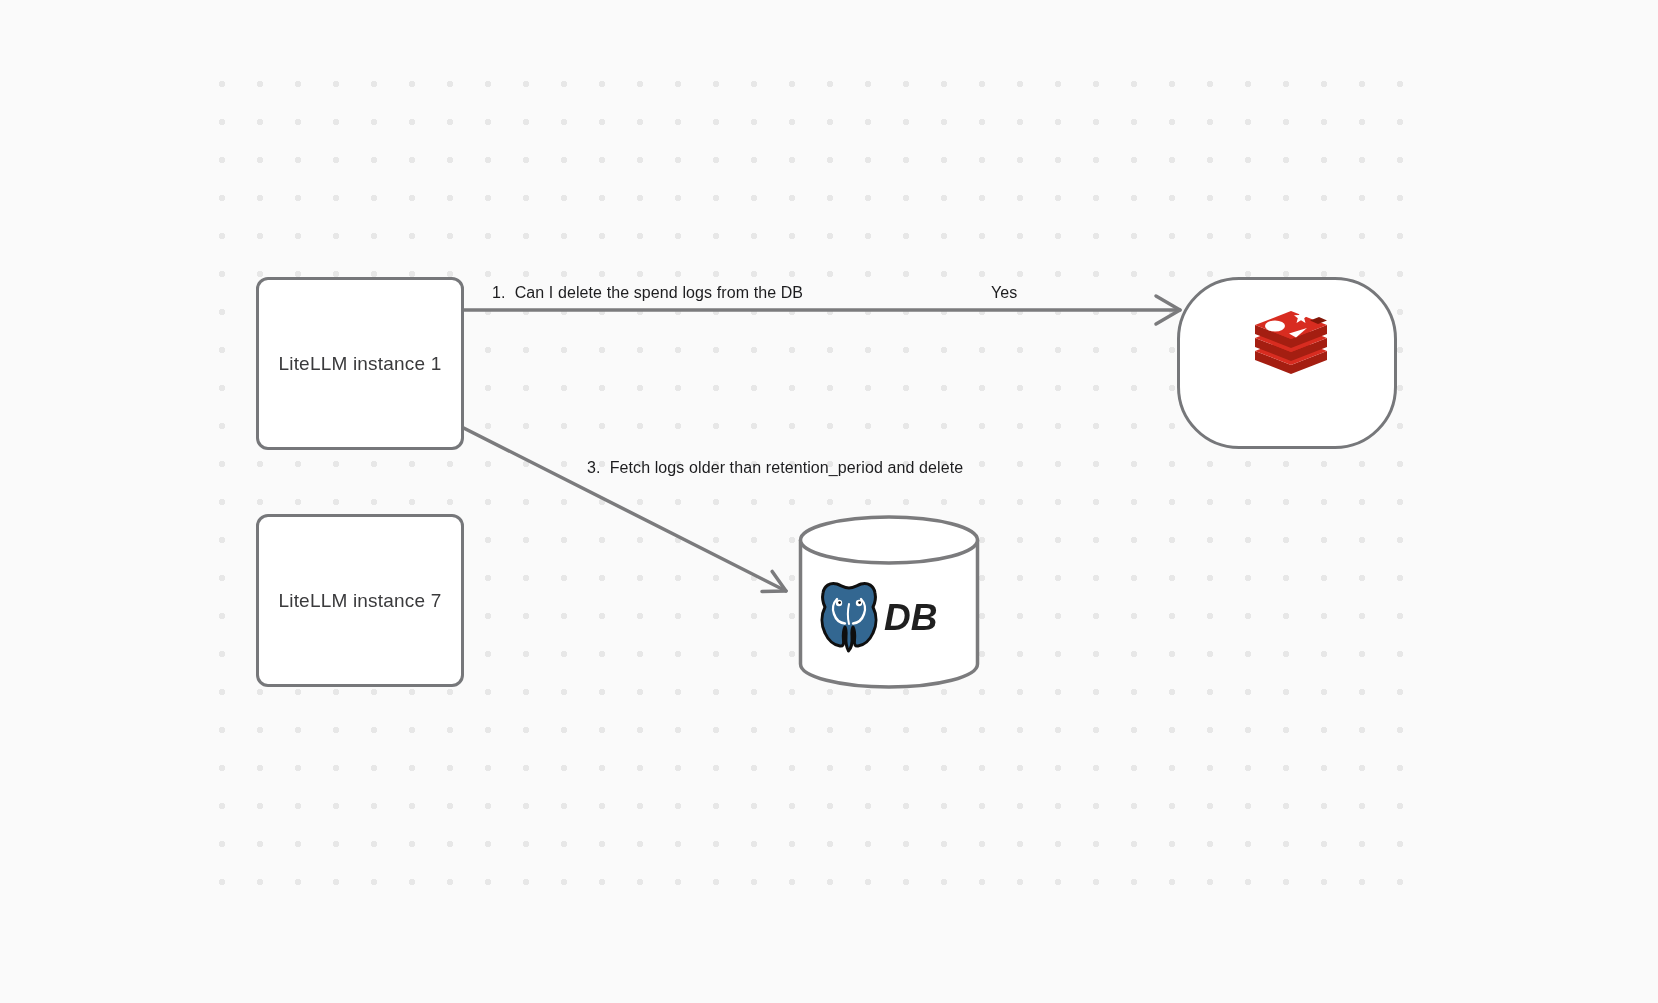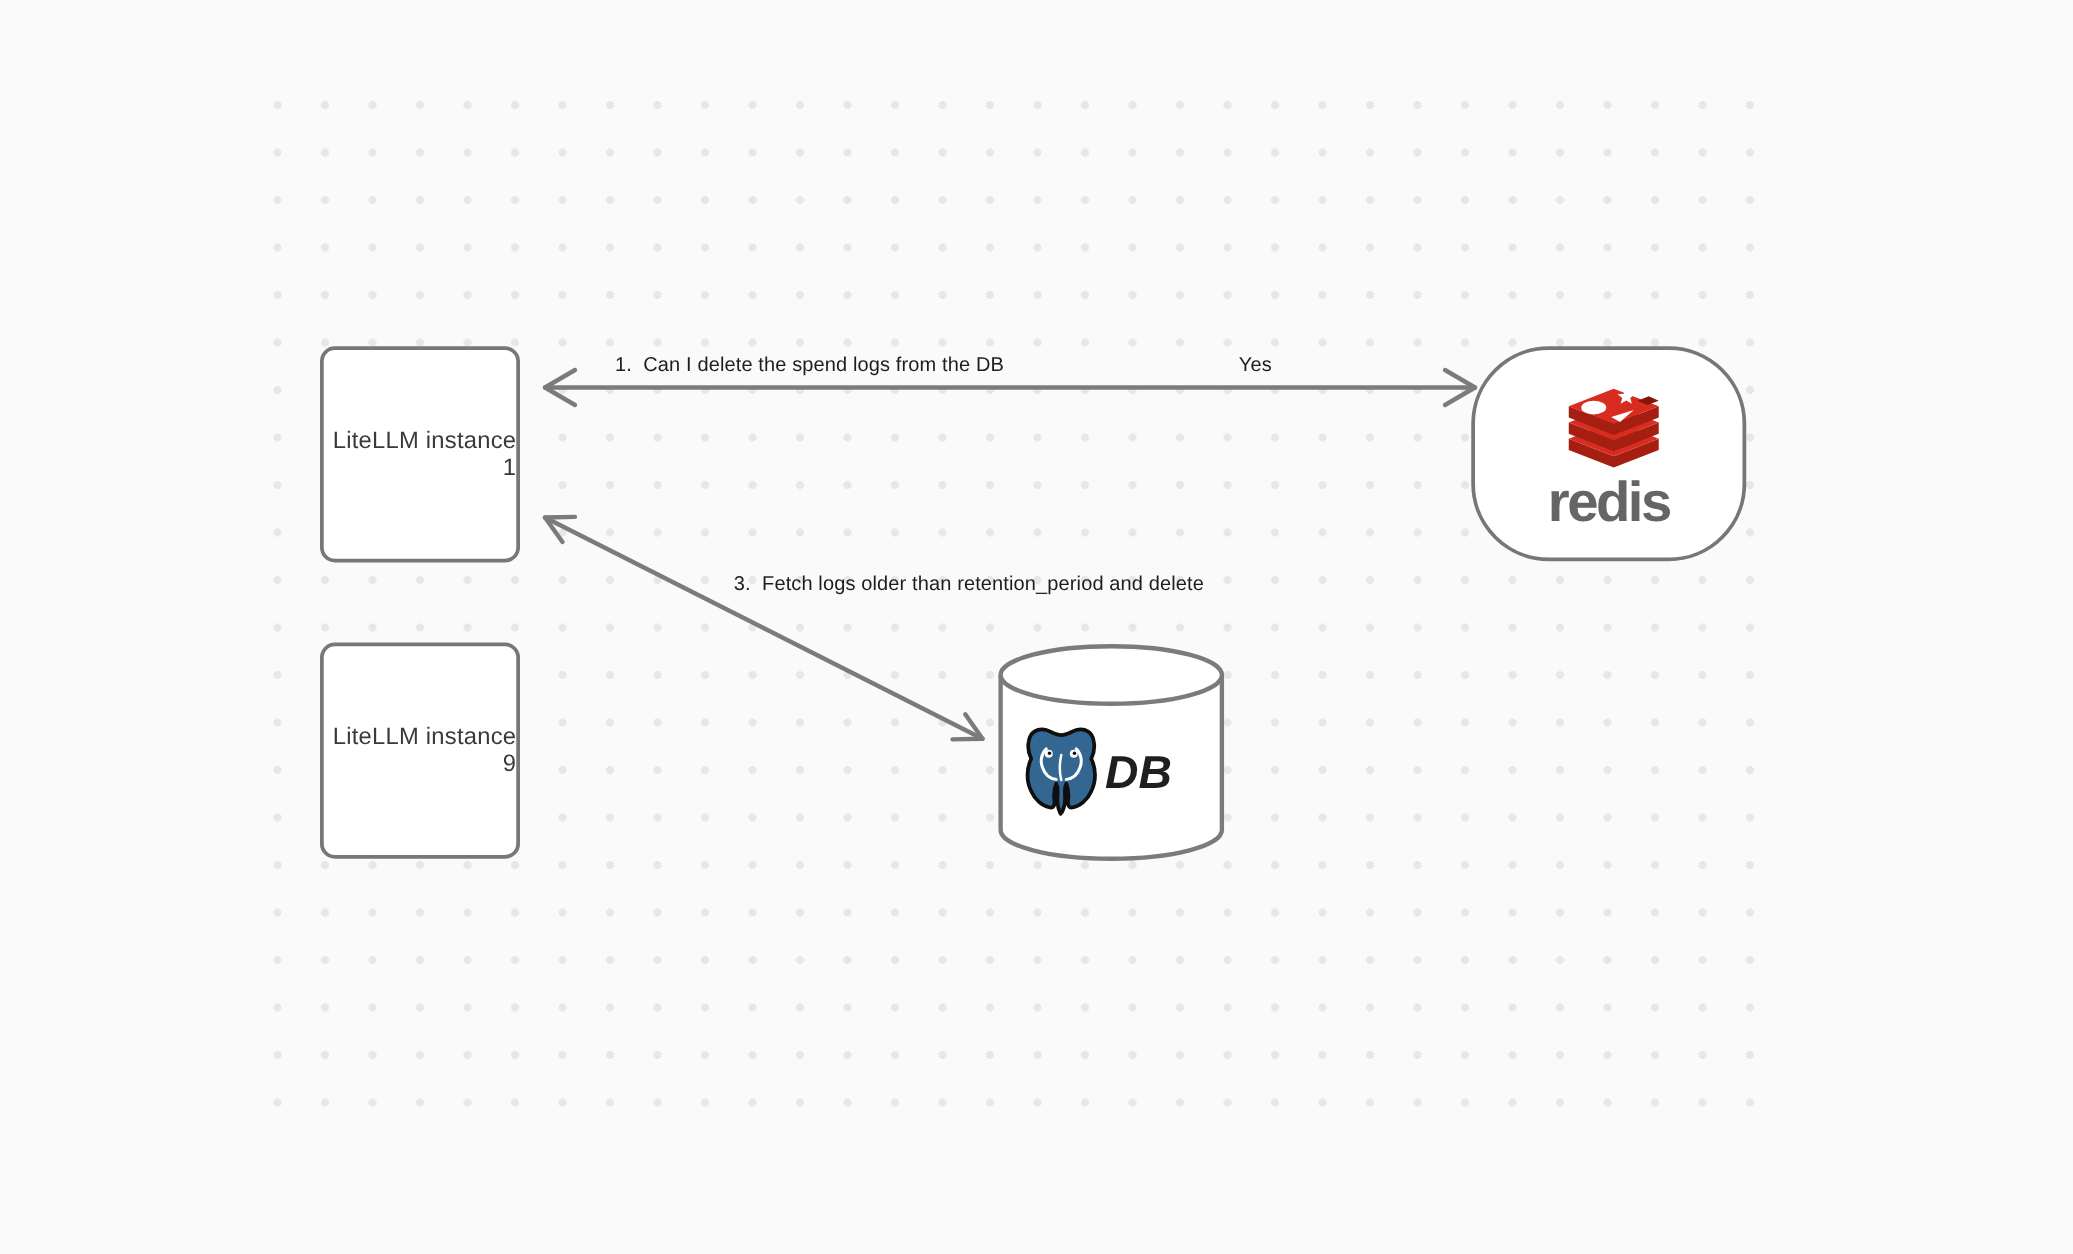--- a/index.html
+++ b/index.html
@@ -17,21 +17,21 @@
     background-position:0 0;
     z-index:0;
   }
   svg.arrows{position:absolute;left:0;top:0;z-index:1;}
   .shaft{stroke:#7b7b7d;stroke-width:3.5;fill:none;stroke-linecap:round;stroke-linejoin:round;}
 
   .node{
     position:absolute;background:#ffffff;border:3.5px solid #76777a;border-radius:12px;
     display:flex;align-items:center;justify-content:center;z-index:2;box-sizing:border-box;
   }
-  .inst{left:256px;width:160px;height:173px;text-align:right;}
+  .inst{left:256px;width:208px;height:173px;}
   .node-label{font-size:19px;color:#3a3a3c;letter-spacing:0.2px;}
 
   .redis-node{left:1177px;top:277px;width:220px;height:172px;border-radius:62px;}
   .redis-logo{position:absolute;left:73px;top:29px;}
   .redis-word{
     position:absolute;left:0;top:99px;width:100%;text-align:center;
     font-size:45px;line-height:45px;font-weight:bold;color:#656565;letter-spacing:-2px;
   }
 
   .db-node{position:absolute;left:795px;top:513px;width:188px;height:178px;z-index:2;font-style:italic;}
@@ -62,21 +62,21 @@
       <path class="shaft" d="M436 414 L786 591"></path>
       <path class="shaft" d="M450 433.6 L436 414 L460 413.5"></path>
       <path class="shaft" d="M762 591.5 L786 591 L772.2 571.4"></path>
     </g>
   </svg>
 
   <div class="node inst" style="top:277px">
     <span class="node-label">LiteLLM instance 1</span>
   </div>
   <div class="node inst" style="top:514px">
-    <span class="node-label">LiteLLM instance 9</span>
+    <span class="node-label">LiteLLM instance 7</span>
   </div>
 
   <div class="node redis-node">
     <svg class="redis-logo" width="76" height="68" viewBox="0 0 76 68">
 
       <g transform="translate(0,26)">
         <path d="M2 16 L2 25 L38 39 L74 25 L74 16 L38 30 Z" fill="#a41e11"></path>
         <path d="M2 16 L38 2 L74 16 L38 30 Z" fill="#d82c20"></path>
       </g>
 
@@ -87,21 +87,20 @@
 
       <g>
         <path d="M2 16 L2 25 L38 39 L74 25 L74 16 L38 30 Z" fill="#a41e11"></path>
         <path d="M2 16 L38 2 L74 16 L38 30 Z" fill="#d82c20"></path>
         <ellipse cx="22" cy="17" rx="10" ry="5.5" fill="#ffffff"></ellipse>
         <polygon points="48,1.5 50,6 55,6.3 51.2,9.3 52.5,14 48,11.3 43.5,14 44.8,9.3 41,6.3 46,6" fill="#ffffff"></polygon>
         <polygon points="36,24.5 54,19 43,28.5" fill="#ffffff"></polygon>
         <polygon points="57,11.5 66,8 74,11.5 65,15" fill="#821709"></polygon>
       </g>
     </svg>
-    <div class="redis-word">redis</div>
   </div>
 
   <div class="db-node">
     <svg class="cyl" width="188" height="178" viewBox="0 0 188 178">
       <path d="M5.5 27 L5.5 151 C5.5 163.7 45.1 174 94 174 C142.9 174 182.5 163.7 182.5 151 L182.5 27"></path>
       <ellipse cx="94" cy="27" rx="88.5" ry="23"></ellipse>
     </svg>
     <svg class="pg" width="72" height="74" viewBox="0 0 72 74">
       <path d="M25 4 C18 2 12 6 11 13 C10 18 11 23 13 27 C9 35 9 45 13 53 C16 60 22 65 28 66 C31 66.6 32 64 31.5 60 C31 55 31.5 50 33 47 C34 49 34.3 52.5 34 56 C33.6 62 34.8 68 36.5 71 C39 68.5 40.4 62 40 56 C39.7 52.5 40 49 41 47 C42.5 50 43 55 42.5 60 C42 64 43 66.6 46 66 C52 65 58 60 61 53 C65 45 65 35 61 27 C63 23 64 18 63 13 C62 6 56 2 49 4 C44.5 5.5 41.5 8 37 8 C32.5 8 29.5 5.5 25 4 Z" fill="#336791" stroke="#0f0f0f" stroke-width="3" stroke-linejoin="round"></path>
       <path d="M25 19 C21 23 20 29 22 34 C24 40 28 43 33 43.5" fill="none" stroke="#ffffff" stroke-width="2.4" stroke-linecap="round"></path>

